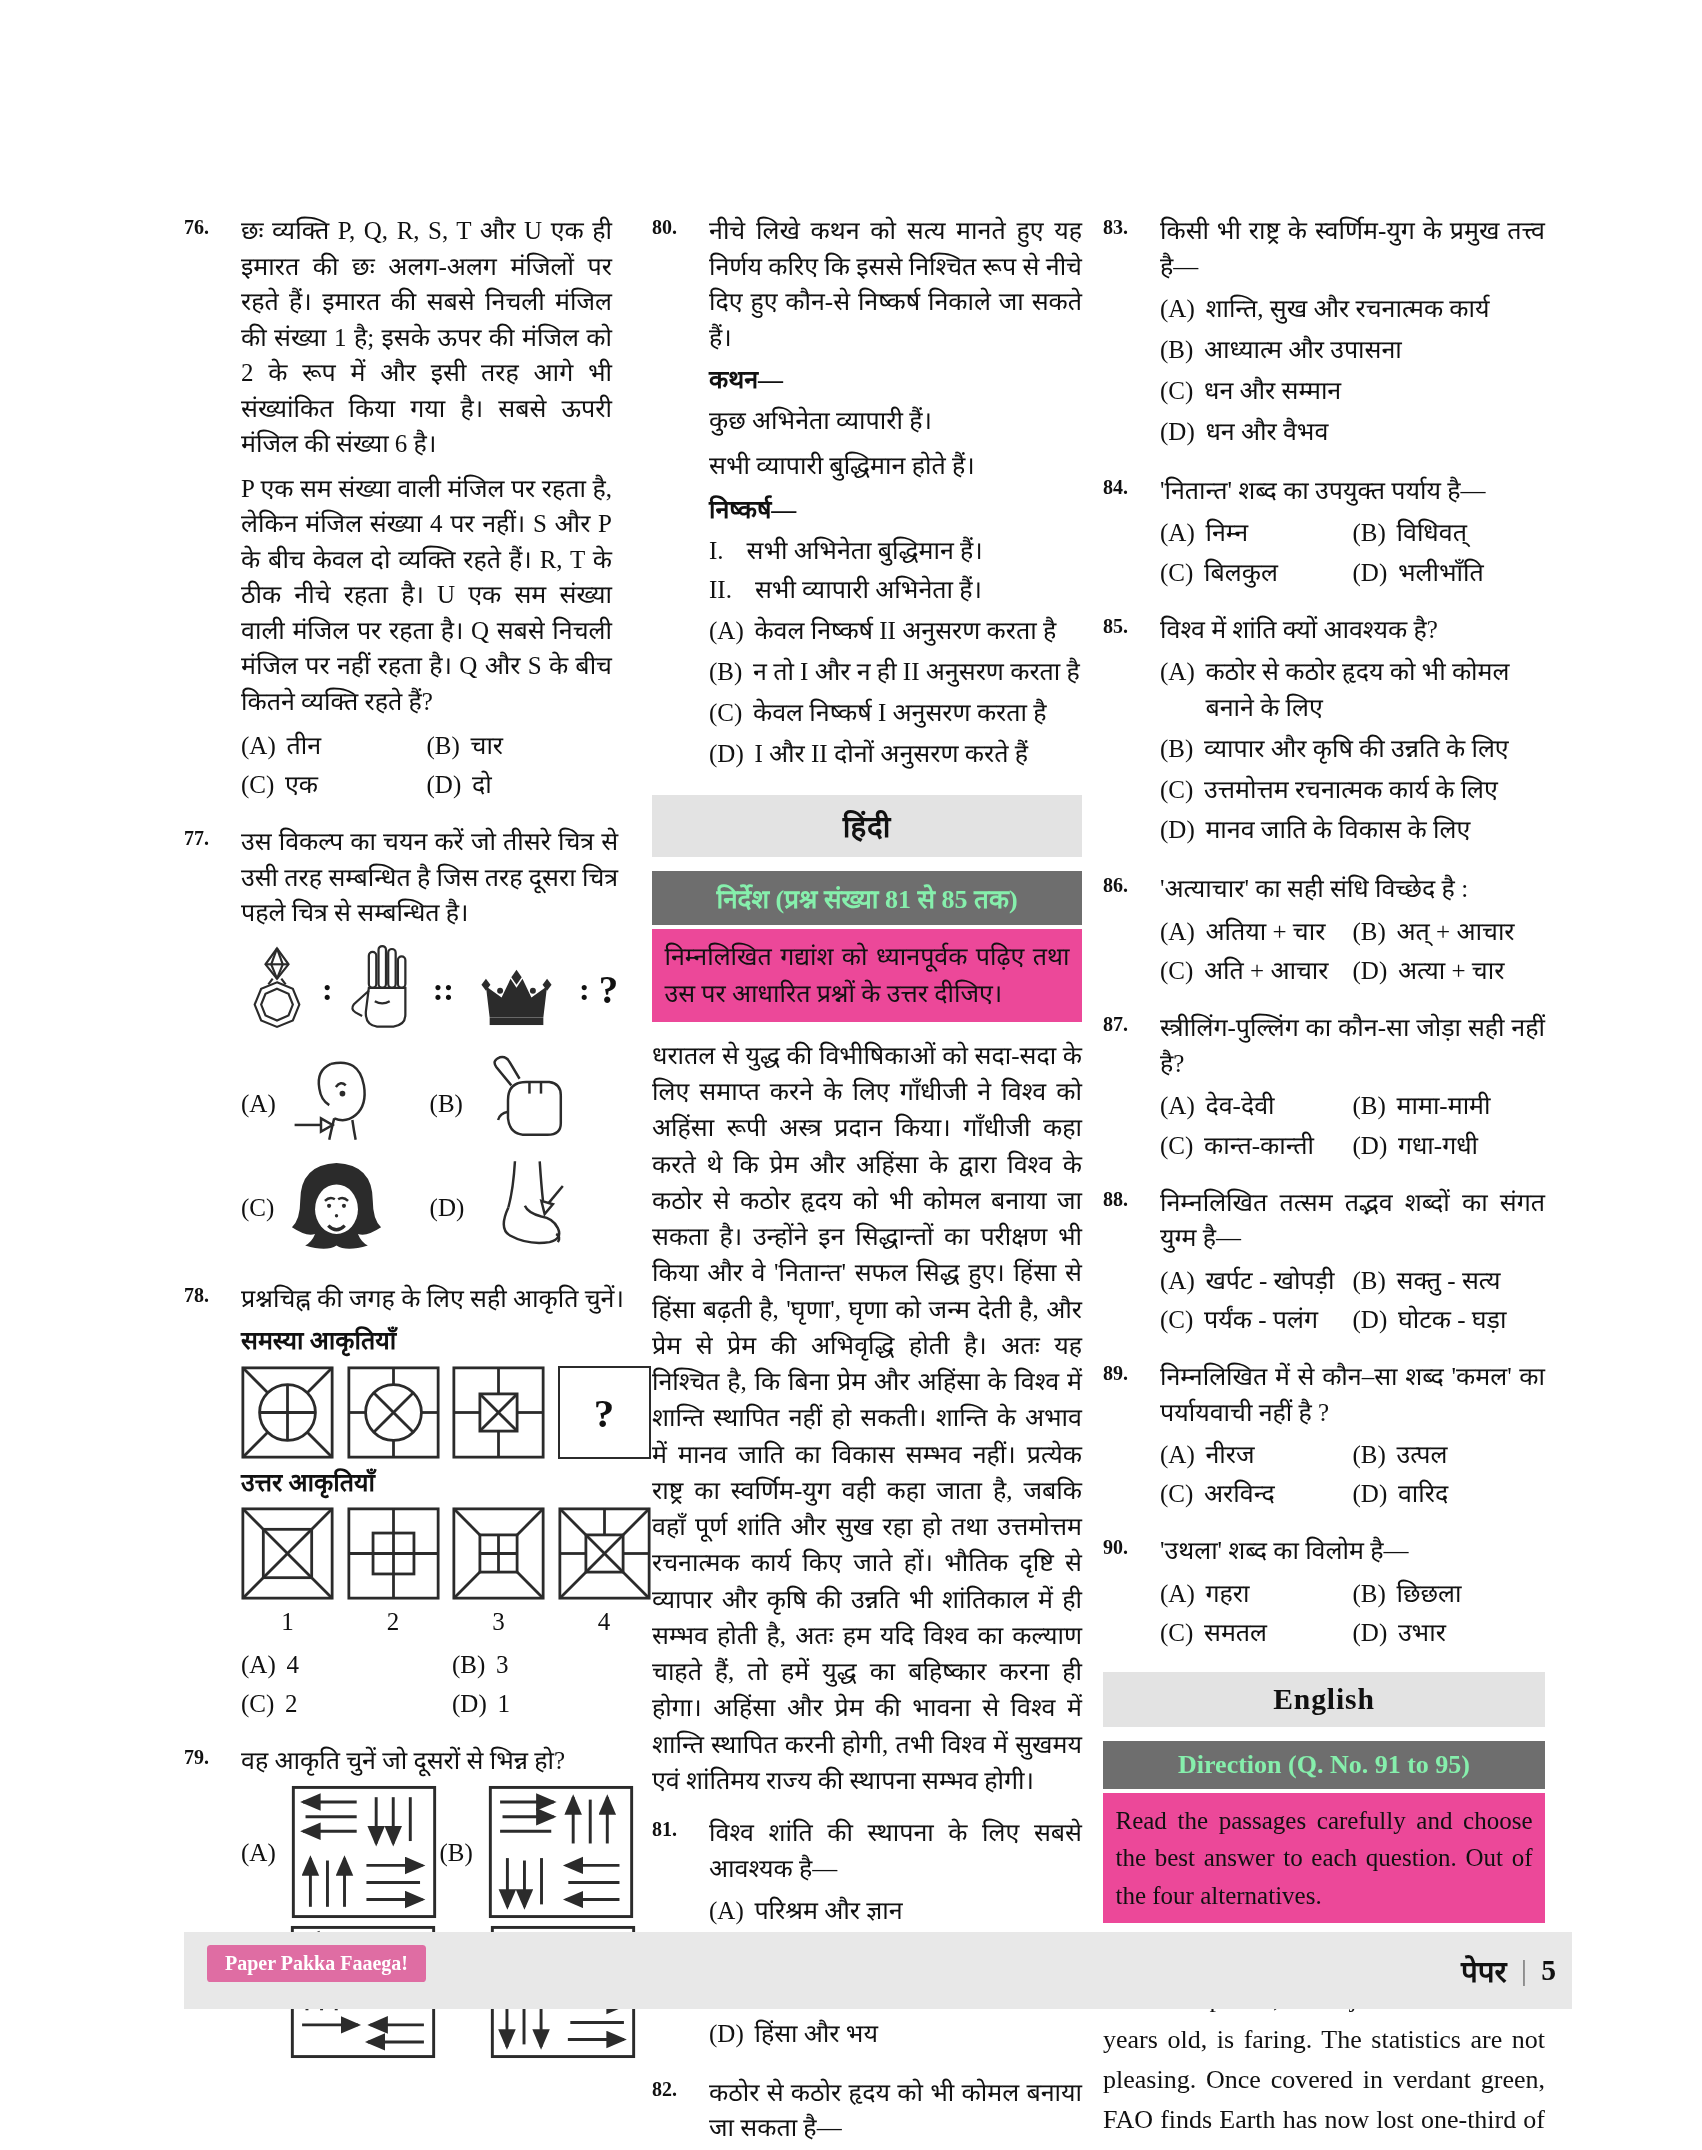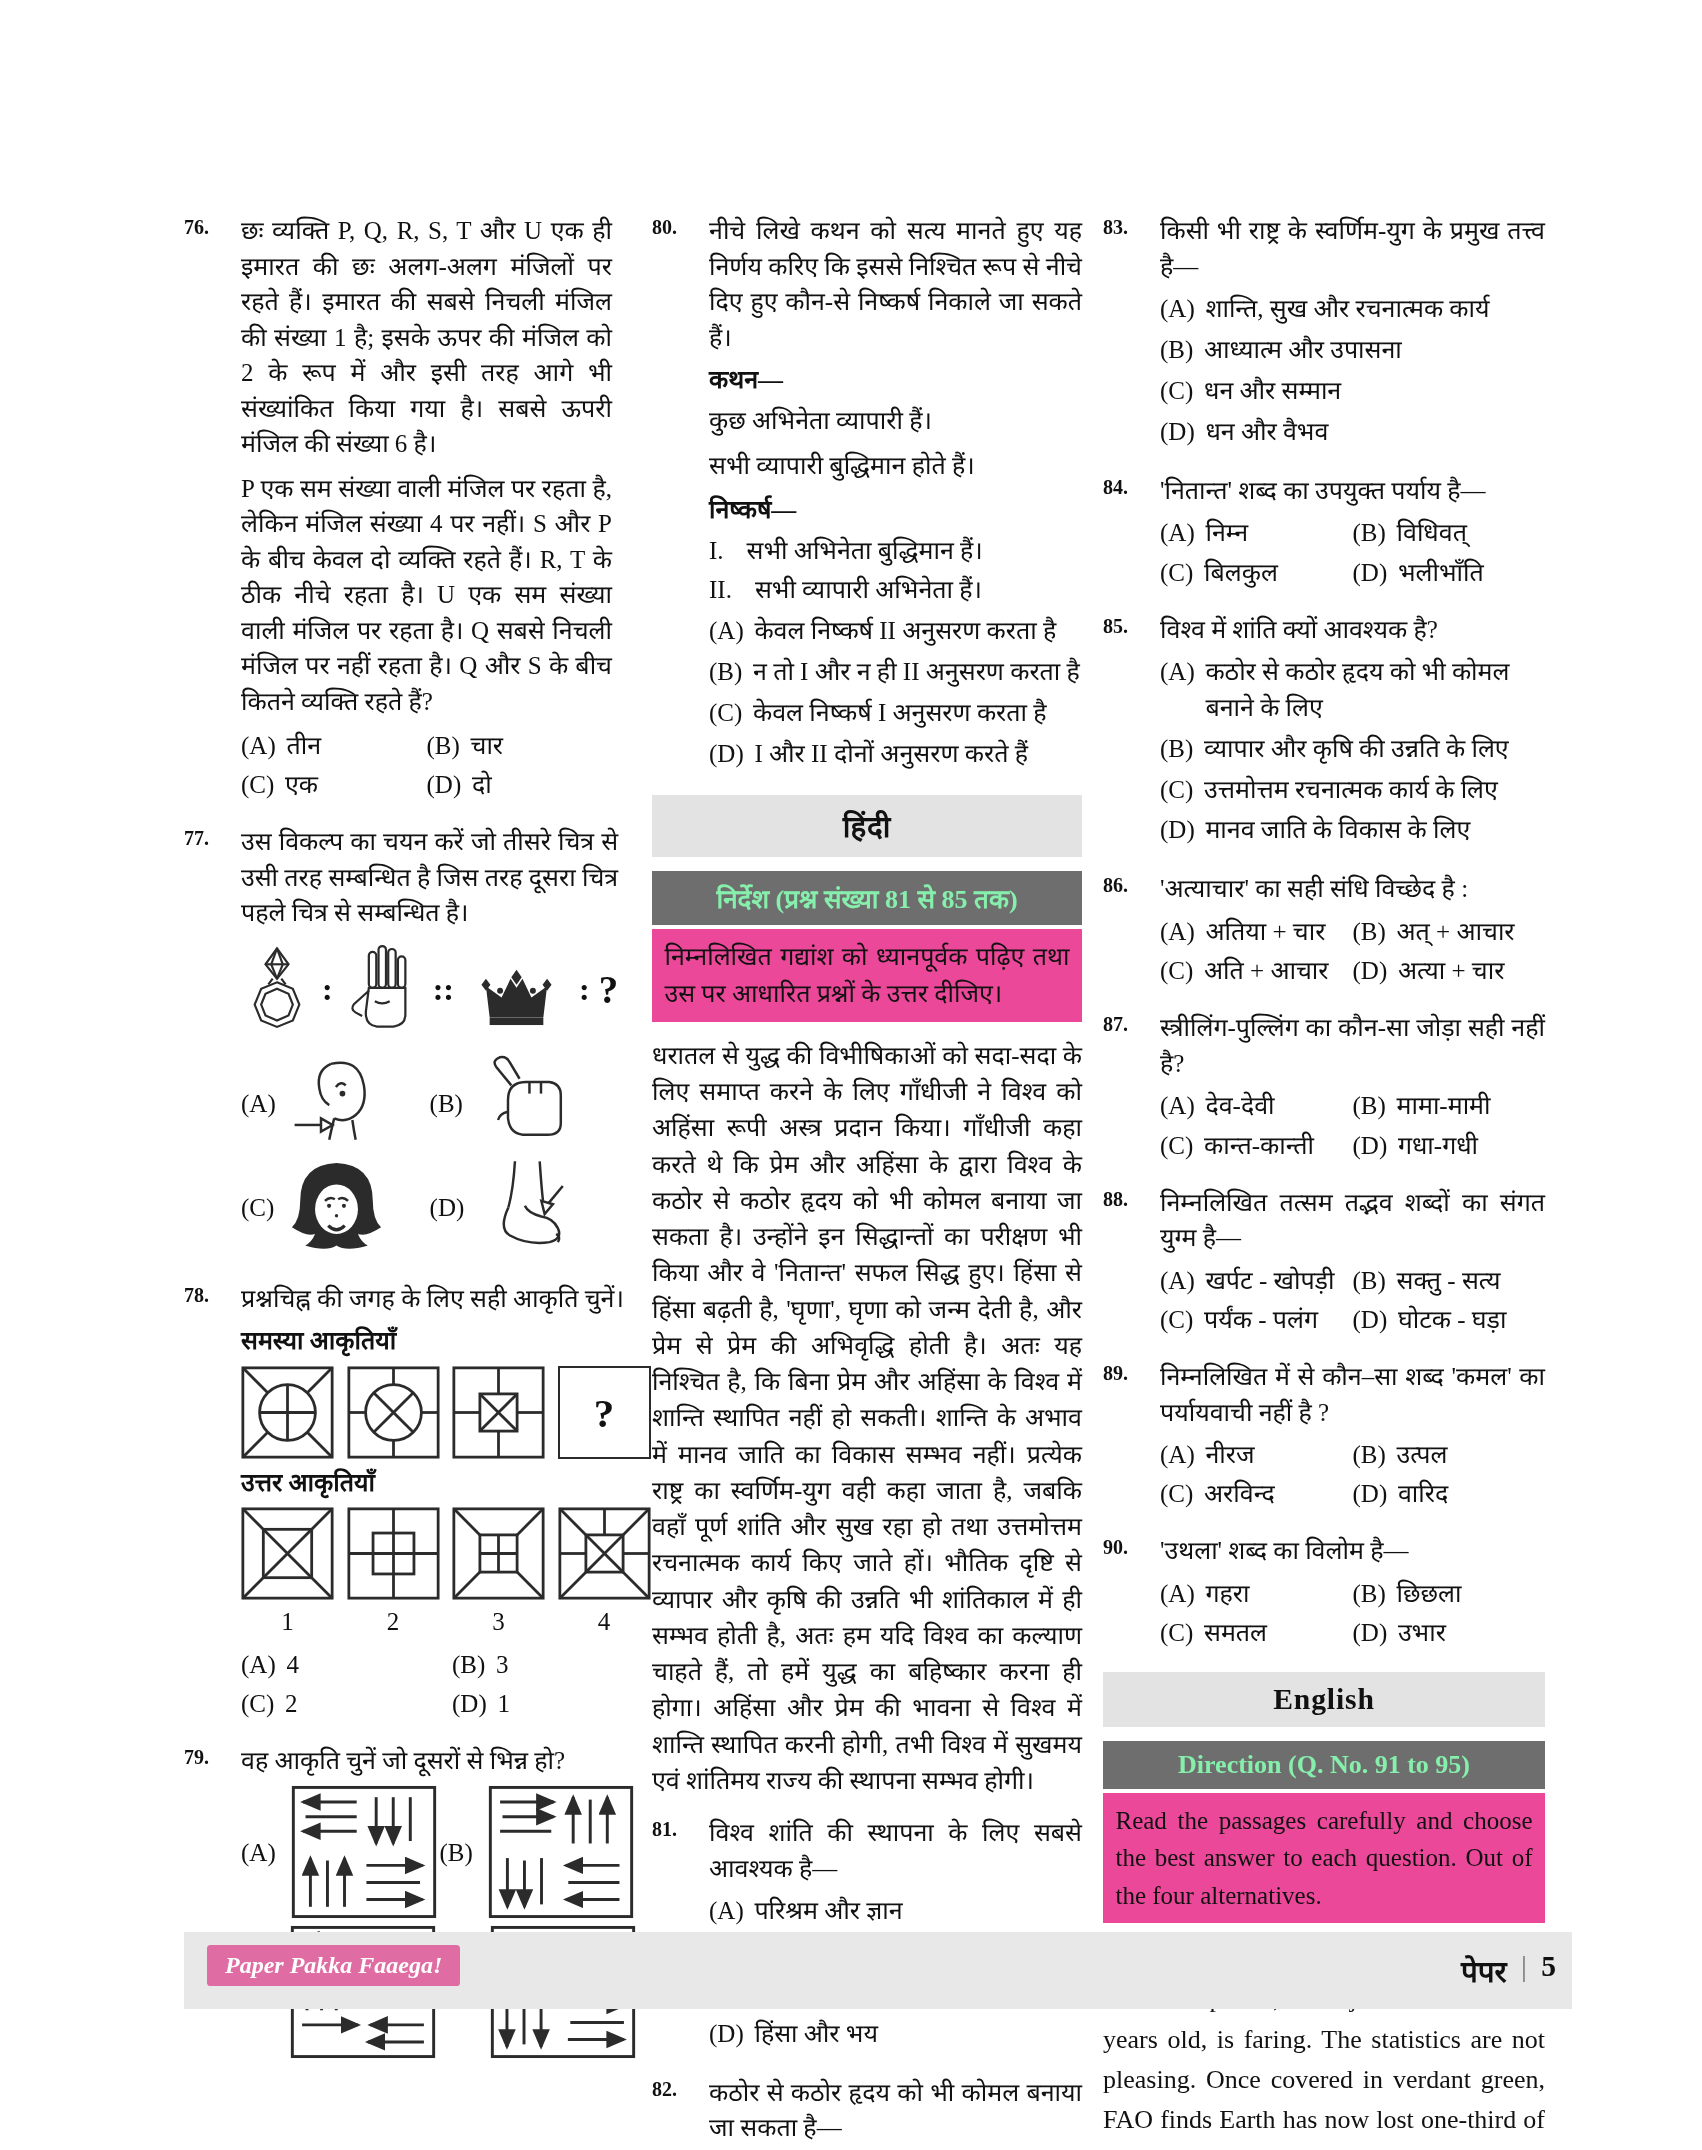--- a/index.html
+++ b/index.html
@@ -32,23 +32,23 @@
   .bigq{font-size:39px;font-weight:bold;}
   .figopt-row{display:flex;align-items:center;margin:5.4px 0;}
   .figopt-row .half{width:50%;display:flex;align-items:center;gap:12.5px;}
   .figrow{display:flex;gap:12.5px;margin:7.2px 0 3.6px 0;}
   .fignum-row{display:flex;margin:0 0 7.2px 0;}
   .fignum-row span{width:93px;text-align:center;font-size:25px;margin-right:12.5px;}
   .qmark-box{width:93px;height:93px;border:2.7px solid #2b2b2b;box-sizing:border-box;
              display:flex;align-items:center;justify-content:center;font-size:41px;font-weight:bold;}
   .footer{position:absolute;left:184px;top:1932px;width:1388px;height:77px;background:#e8e8e8;}
   .brand{position:absolute;left:23px;top:12.5px;background:#df6da3;color:#fff;
-         font-style:italic;font-weight:bold;font-size:24px;padding:7.2px 18px;
+         font-weight:bold;font-size:20px;padding:7.2px 18px;
          border-radius:3.6px;white-space:nowrap;}
-  .pageno{position:absolute;right:16px;top:18px;font-size:29.6px;font-weight:bold;display:flex;gap:14.3px;}
+  .pageno{position:absolute;right:16px;top:18px;font-size:29.6px;font-weight:bold;display:flex;gap:14.3px;align-items:center;}
   .pageno .bar{color:#777;font-weight:normal;}
   svg{display:block;}
 </style>
 </head>
 <body>
 
 <div class="page">
 
   <div class="col" id="col1">
 

